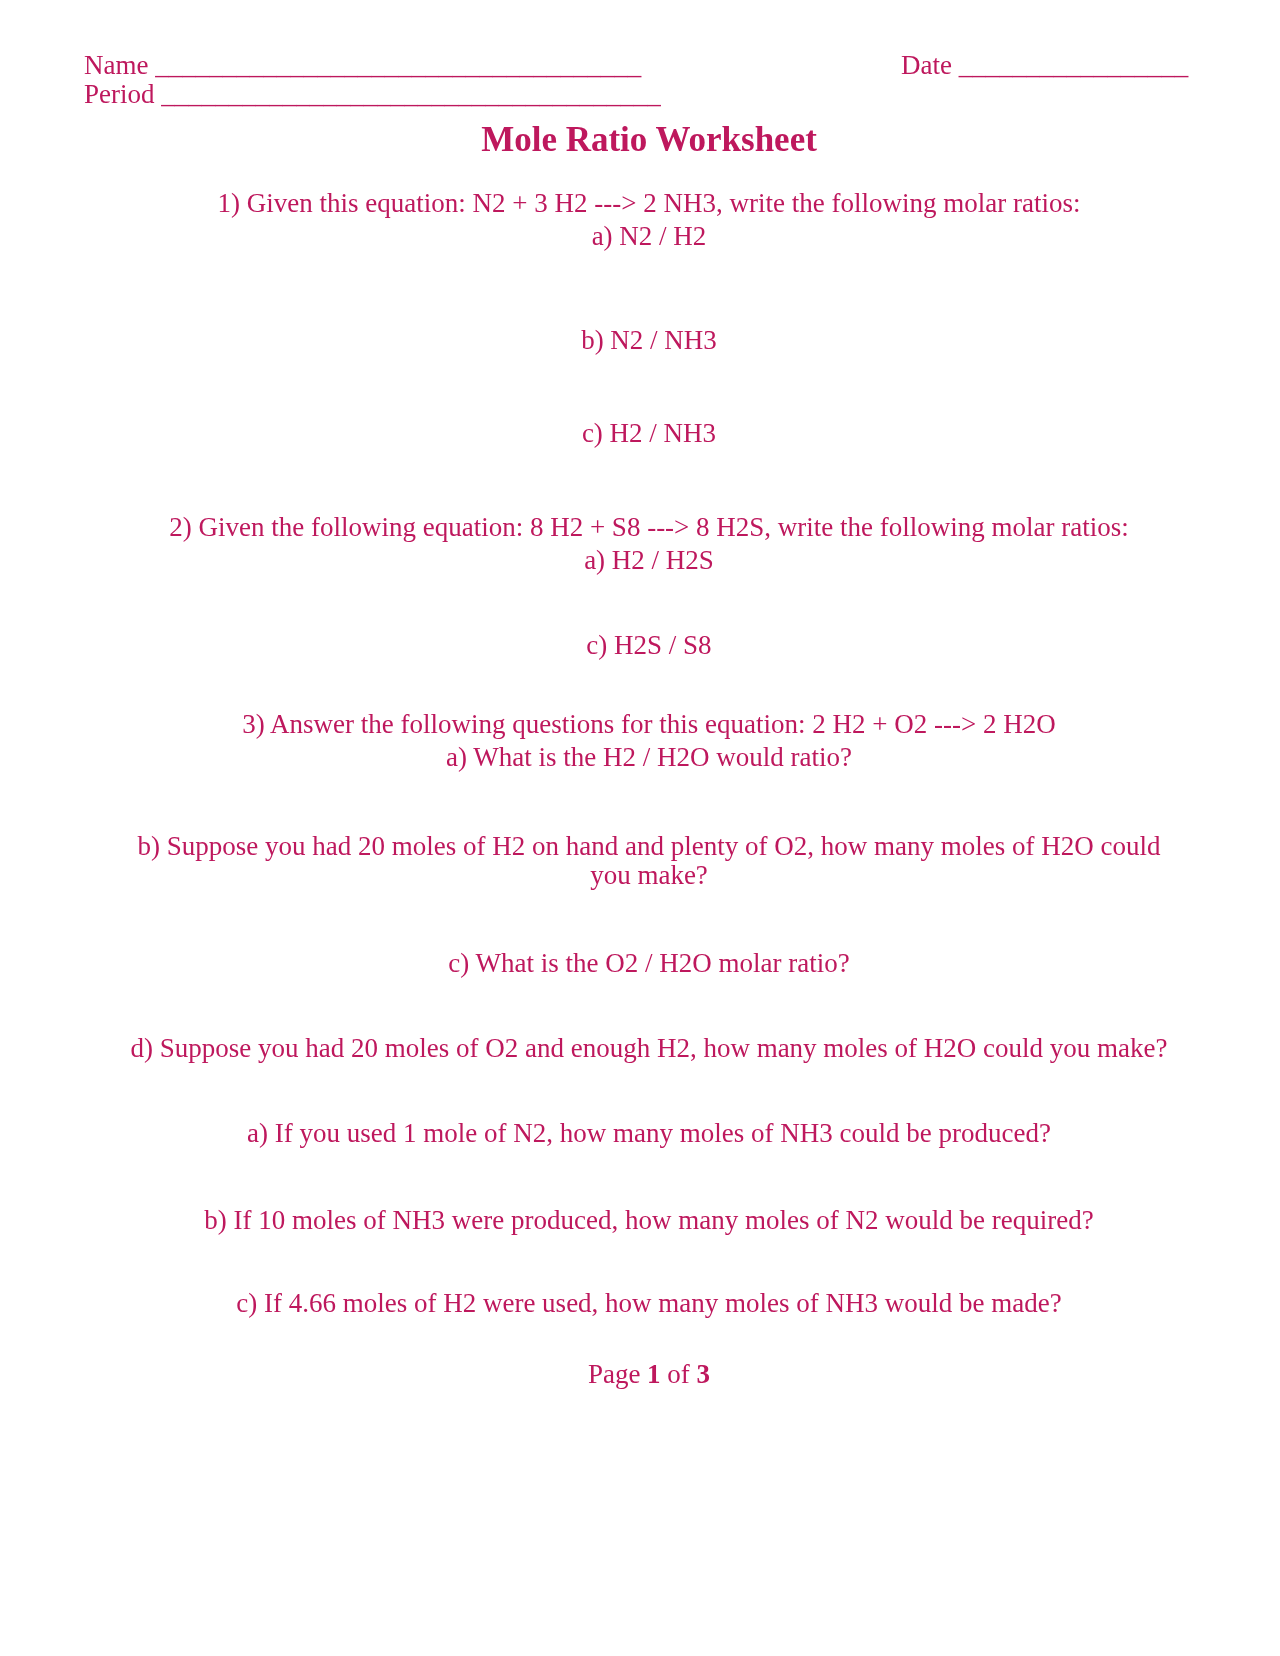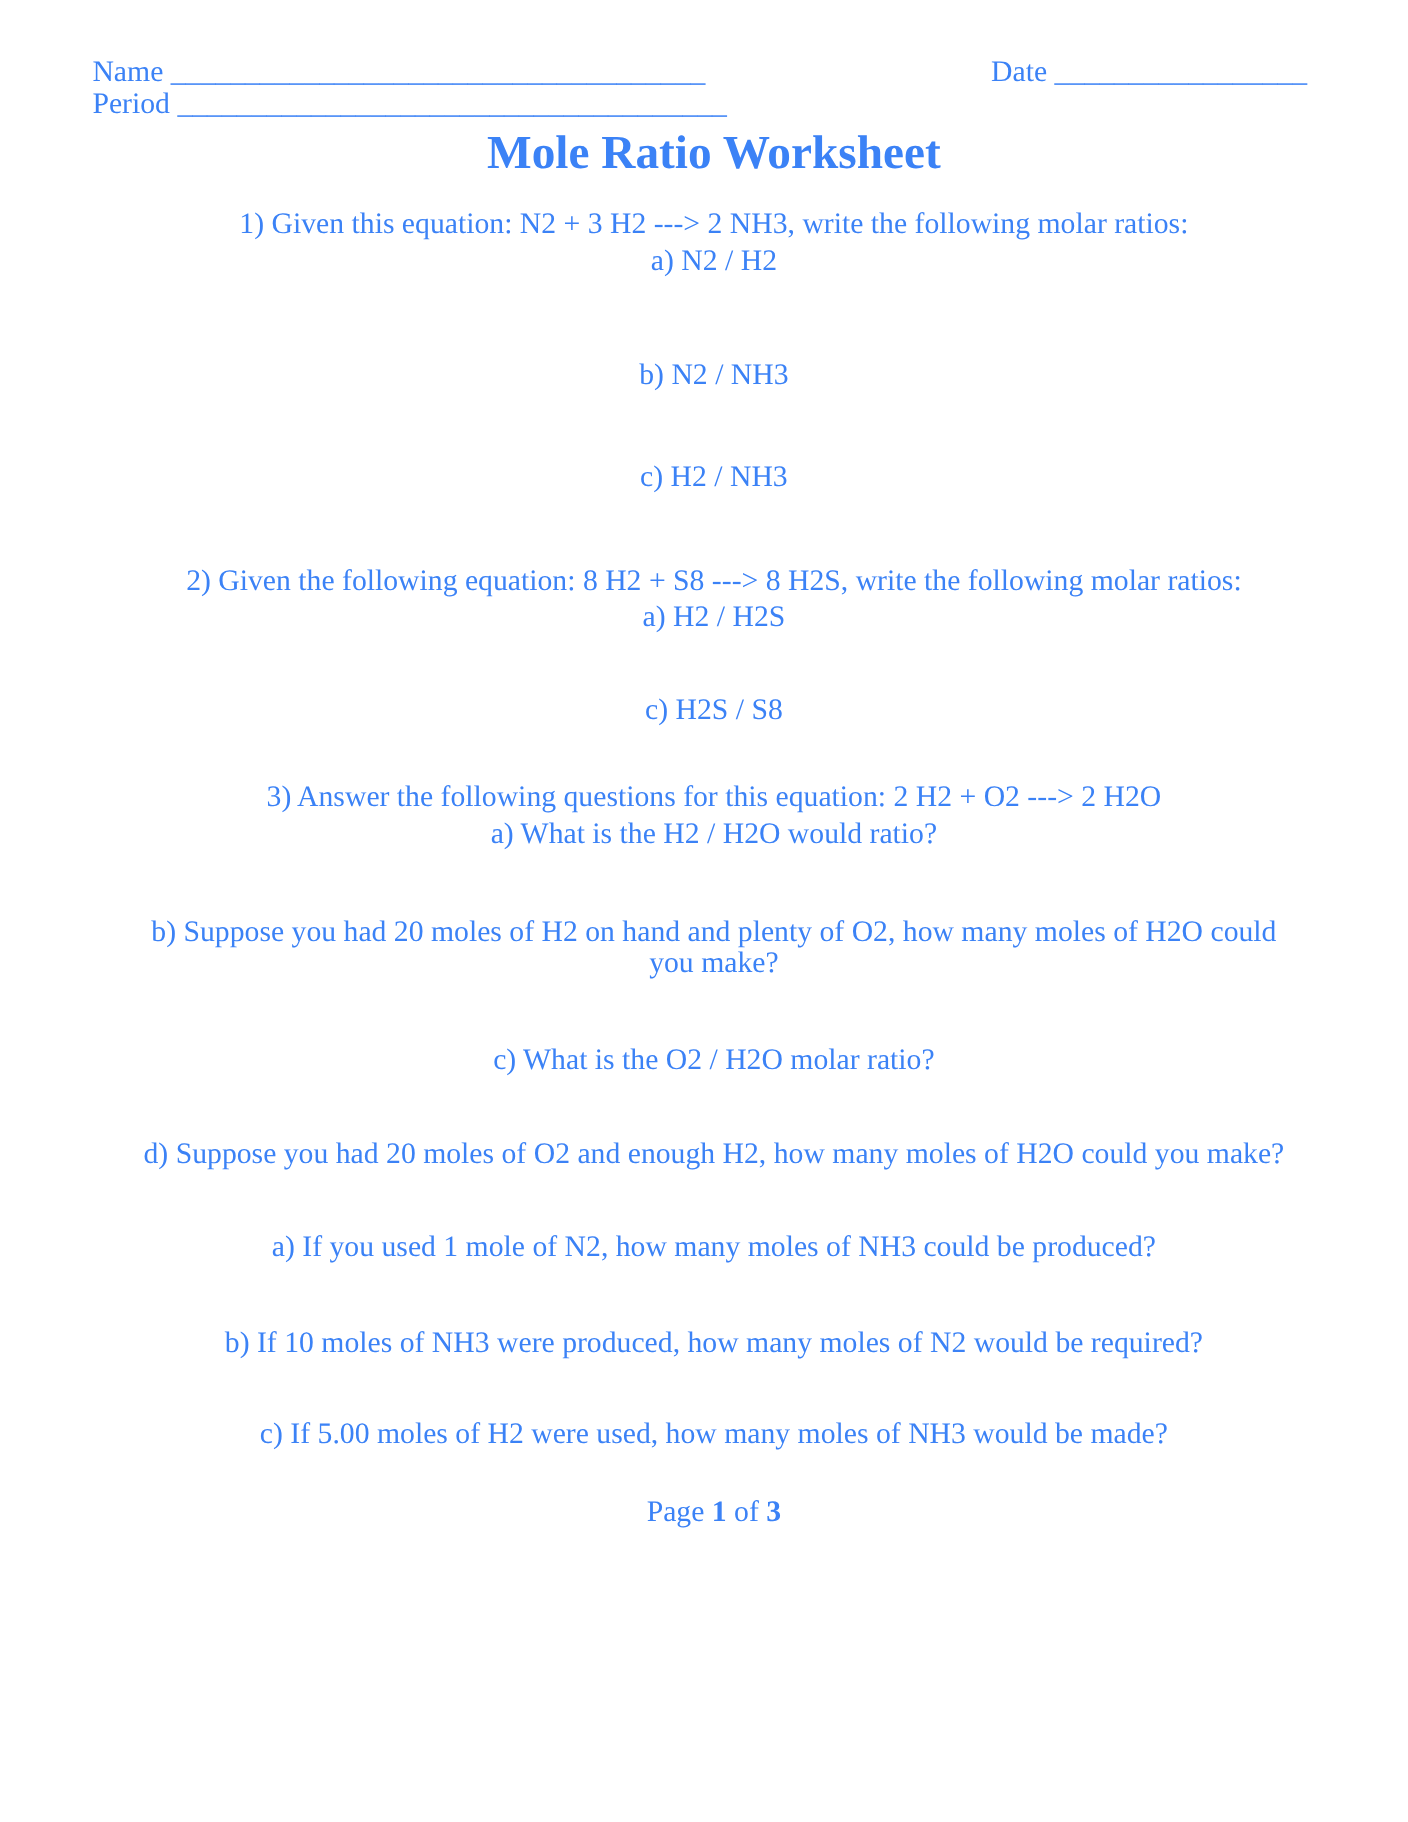--- a/index.html
+++ b/index.html
@@ -7,42 +7,42 @@
     padding: 0;
     background: #ffffff;
   }
   .page {
     position: relative;
     width: 1280px;
     height: 1656px;
     box-sizing: border-box;
     padding: 51px 66px 0 84px;
     background: #ffffff;
-    color: #3b82f6;
+    color: #be185d;
     font-family: "Liberation Serif", "DejaVu Serif", serif;
     font-size: 27px;
     line-height: 29px;
     overflow: hidden;
   }
   .header-row {
     position: relative;
     height: 29px;
     white-space: nowrap;
   }
   .blank {
     letter-spacing: 0;
   }
   .date-group {
     position: absolute;
     left: 817px;
     top: 0;
   }
   .page-title {
     margin: 10px 0 0 0;
-    font-size: 43px;
+    font-size: 35px;
     line-height: 42px;
     font-weight: bold;
     text-align: center;
   }
   .question { margin: 0; text-align: center; }
   .line {
     white-space: pre-wrap;
   }
   .part-a { margin-top: 4px; }
   .q1 { margin-top: 28px; }
@@ -105,21 +105,21 @@
     <div class="line part-a">a) What is the H2 / H2O would ratio?</div>
     <div class="line q3-b">b) Suppose you had 20 moles of H2 on hand and plenty of O2, how many moles of H2O could
 you make?</div>
     <div class="line q3-c">c) What is the O2 / H2O molar ratio?</div>
     <div class="line q3-d">d) Suppose you had 20 moles of O2 and enough H2, how many moles of H2O could you make?</div>
   </section>
 
   <section class="question q4">
     <div class="line part-a">a) If you used 1 mole of N2, how many moles of NH3 could be produced?</div>
     <div class="line q4-b">b) If 10 moles of NH3 were produced, how many moles of N2 would be required?</div>
-    <div class="line q4-c">c) If 5.00 moles of H2 were used, how many moles of NH3 would be made?</div>
+    <div class="line q4-c">c) If 4.66 moles of H2 were used, how many moles of NH3 would be made?</div>
   </section>
 
   <div class="page-footer">
     <span>Page</span>
     <span class="bold">1</span>
     <span>of</span>
     <span class="bold">3</span>
   </div>
 
 </div>

